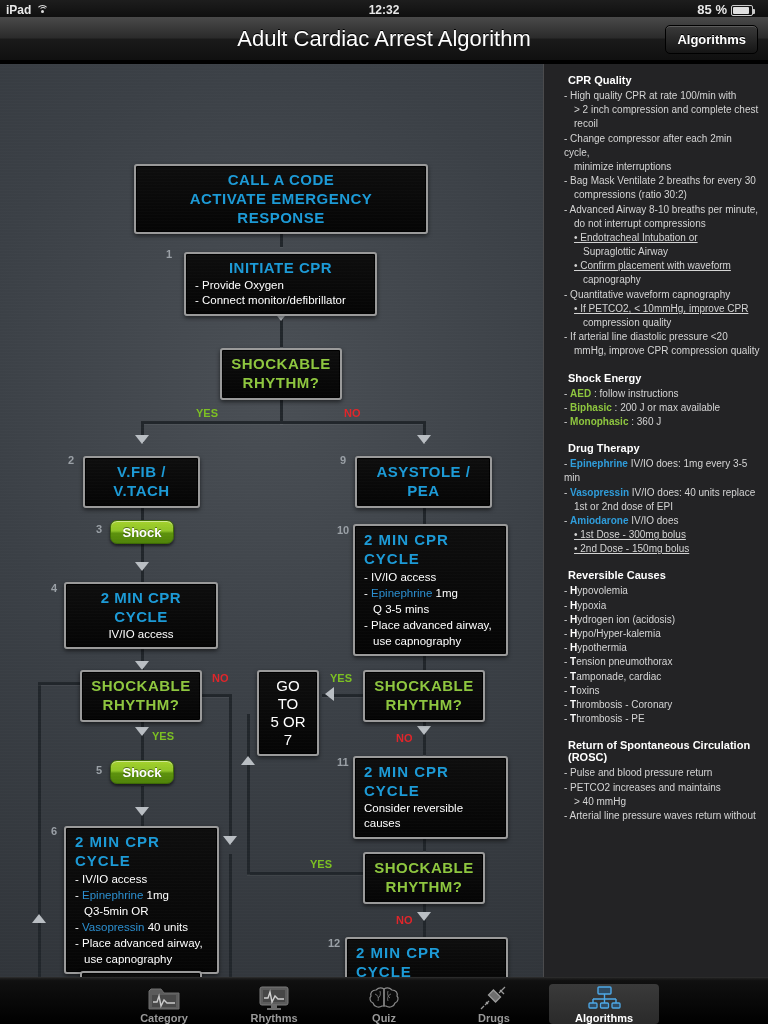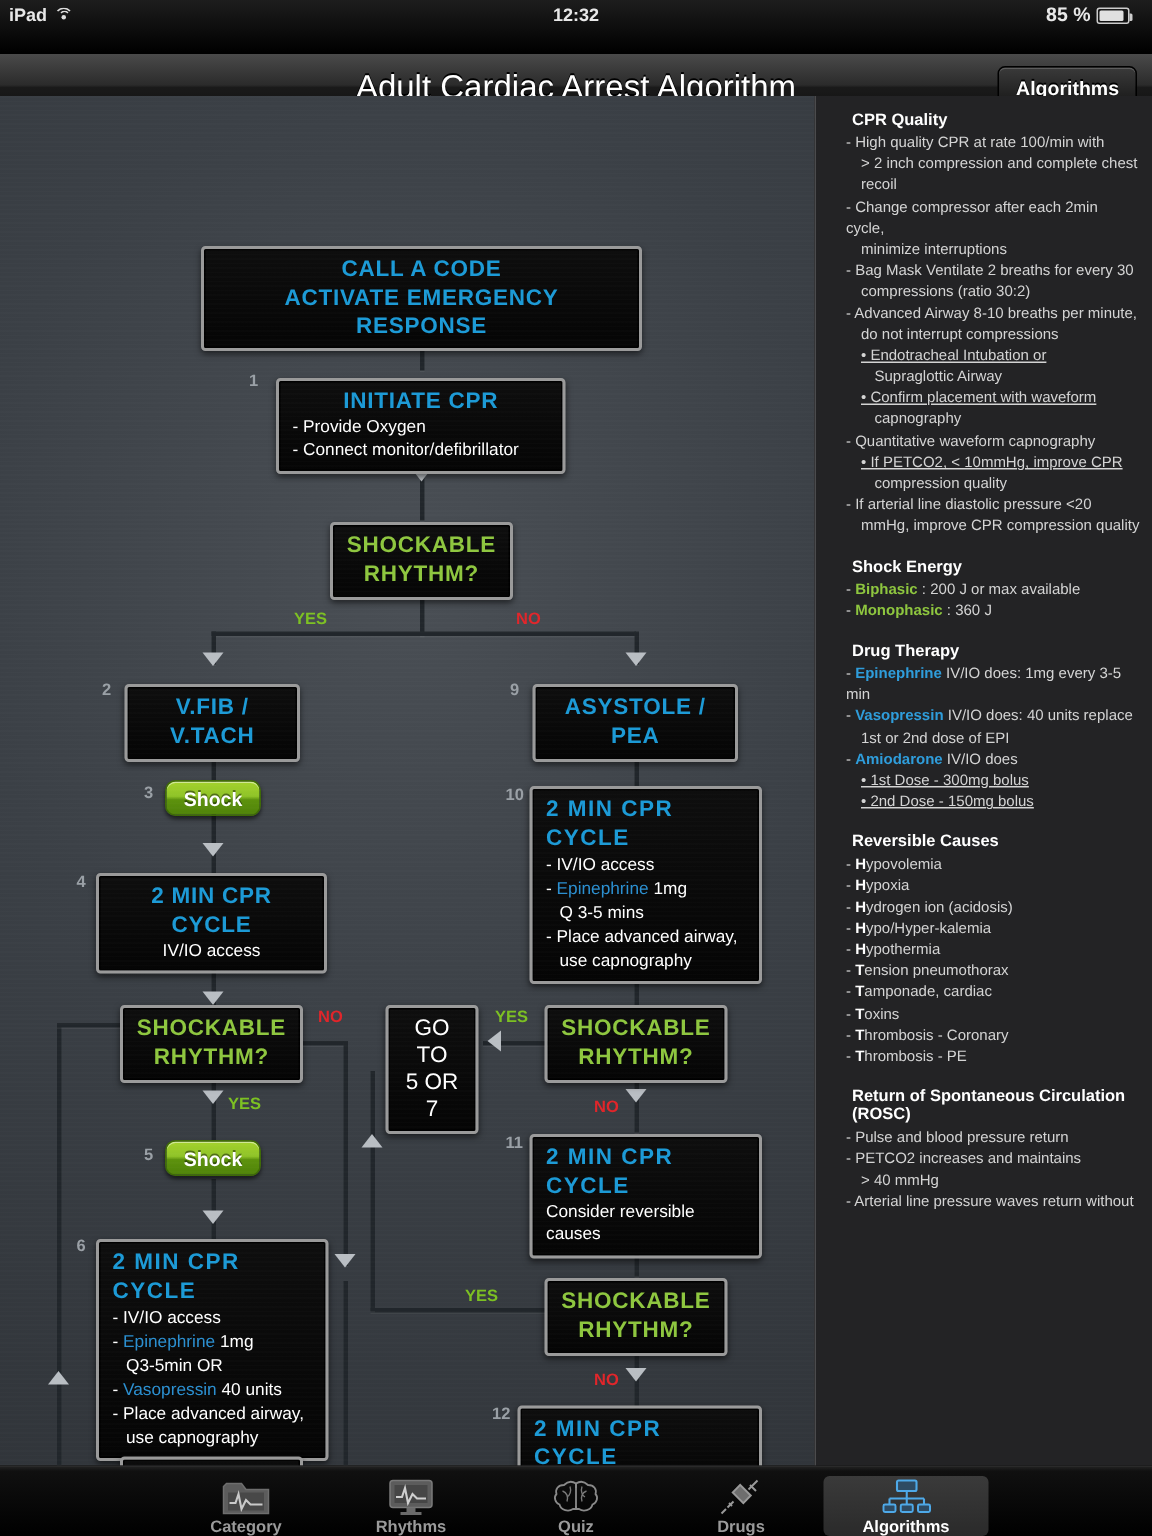--- a/index.html
+++ b/index.html
@@ -26,21 +26,21 @@
      border-left-color:transparent; border-right-color:transparent; border-radius:50% 50% 0 0 / 100% 100% 0 0; }
   .wifi-icon i:nth-child(1){ width:13px;height:7px; left:0; top:0; }
   .wifi-icon i:nth-child(2){ width:8px;height:5px; left:2.5px; top:2.5px; }
   .wifi-icon i:nth-child(3){ width:3px;height:3px; left:5px; top:5px; background:#ddd; border-radius:50%; border:none; }
   .batt { position:relative; width:22px; height:11px; border:1px solid #ccc; border-radius:2px; }
   .batt::after { content:""; position:absolute; right:-3px; top:3px; width:2px; height:5px; background:#ccc; border-radius:0 1px 1px 0; }
   .batt i { position:absolute; left:1px; top:1px; bottom:1px; width:16px; background:#e0e0e0; border-radius:1px; }
 
   
   .navbar {
-    position:absolute; top:36px; left:0; width:768px; height:44px;
+    position:absolute; top:17px; left:0; width:768px; height:44px;
     background:linear-gradient(#4a4a4a 0%,#2b2b2b 48%,#1a1a1a 52%,#101010 100%);
     border-bottom:1px solid #000;
   }
   .nav-title {
     position:absolute; left:0; width:768px; top:0; height:44px; line-height:44px;
     text-align:center; color:#fff; font-size:22px; font-weight:500;
     text-shadow:0 -1px 0 #000;
   }
   .nav-btn {
     position:absolute; right:10px; top:8px; height:29px; padding:0 11px;
@@ -372,20 +372,21 @@
           <div class="s-line">- Quantitative waveform capnography</div>
           <div class="s-line s-bul">• If PETCO2, &lt; 10mmHg, improve CPR</div>
           <div class="s-line s-bul2">compression quality</div>
           <div class="s-line">- If arterial line diastolic pressure &lt;20</div>
           <div class="s-line s-ind1">mmHg, improve CPR compression quality</div>
         </div>
 
         <div class="sec-gap"></div>
         <div class="sec-head">Shock Energy</div>
         <div>
+          <div class="s-line"><span>- </span><span class="k-green">AED</span><span> : follow instructions</span></div>
           <div class="s-line"><span>- </span><span class="k-green">Biphasic</span><span> : 200 J or max available</span></div>
           <div class="s-line"><span>- </span><span class="k-green">Monophasic</span><span> : 360 J</span></div>
         </div>
 
         <div class="sec-gap"></div>
         <div class="sec-head">Drug Therapy</div>
         <div>
           <div class="s-line"><span>- </span><span class="k-blue">Epinephrine</span><span> IV/IO does: 1mg every 3-5 min</span></div>
           <div class="s-line"><span>- </span><span class="k-blue">Vasopressin</span><span> IV/IO does: 40 units replace</span></div>
           <div class="s-line s-ind1">1st or 2nd dose of EPI</div>

